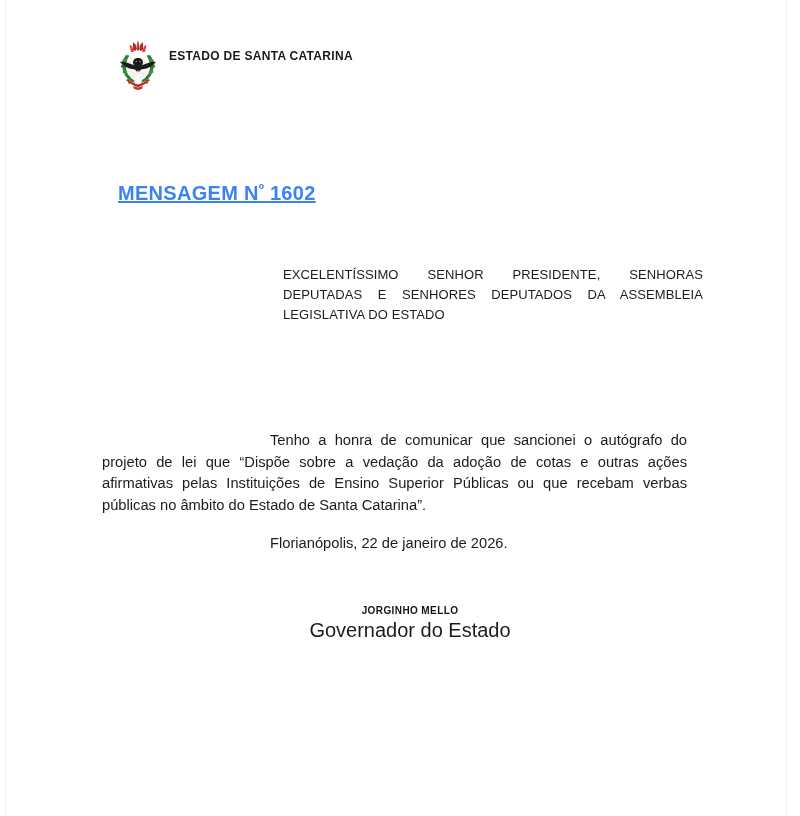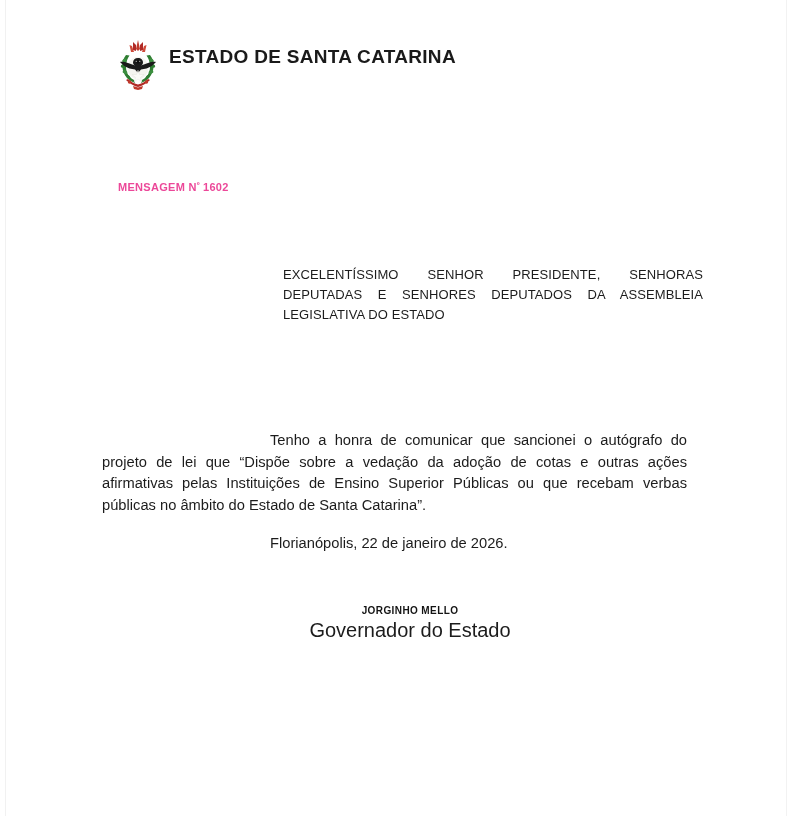--- a/index.html
+++ b/index.html
@@ -56,37 +56,38 @@
   }
   .coat-of-arms svg {
     display: block;
     width: 50px;
     height: 55px;
   }
   .letterhead-text {
     padding-top: 9px;
   }
   .letterhead-line {
-    font-size: 19px;
+    font-size: 12px;
     font-weight: bold;
     letter-spacing: 0.3px;
     color: #1a1a1a;
     line-height: 19px;
     white-space: nowrap;
   }
 
   
   .message-number {
     position: absolute;
     left: 118px;
     top: 181px;
-    font-size: 11px;
+    font-size: 20px;
     font-weight: bold;
     letter-spacing: 0.3px;
-    color: #ec4899;
+    color: #3b82f6;
+    text-decoration: underline;
   }
   .ord {
     font-size: 0.72em;
     vertical-align: 0.42em;
     letter-spacing: 0;
   }
 
   
   .addressee {
     position: absolute;

